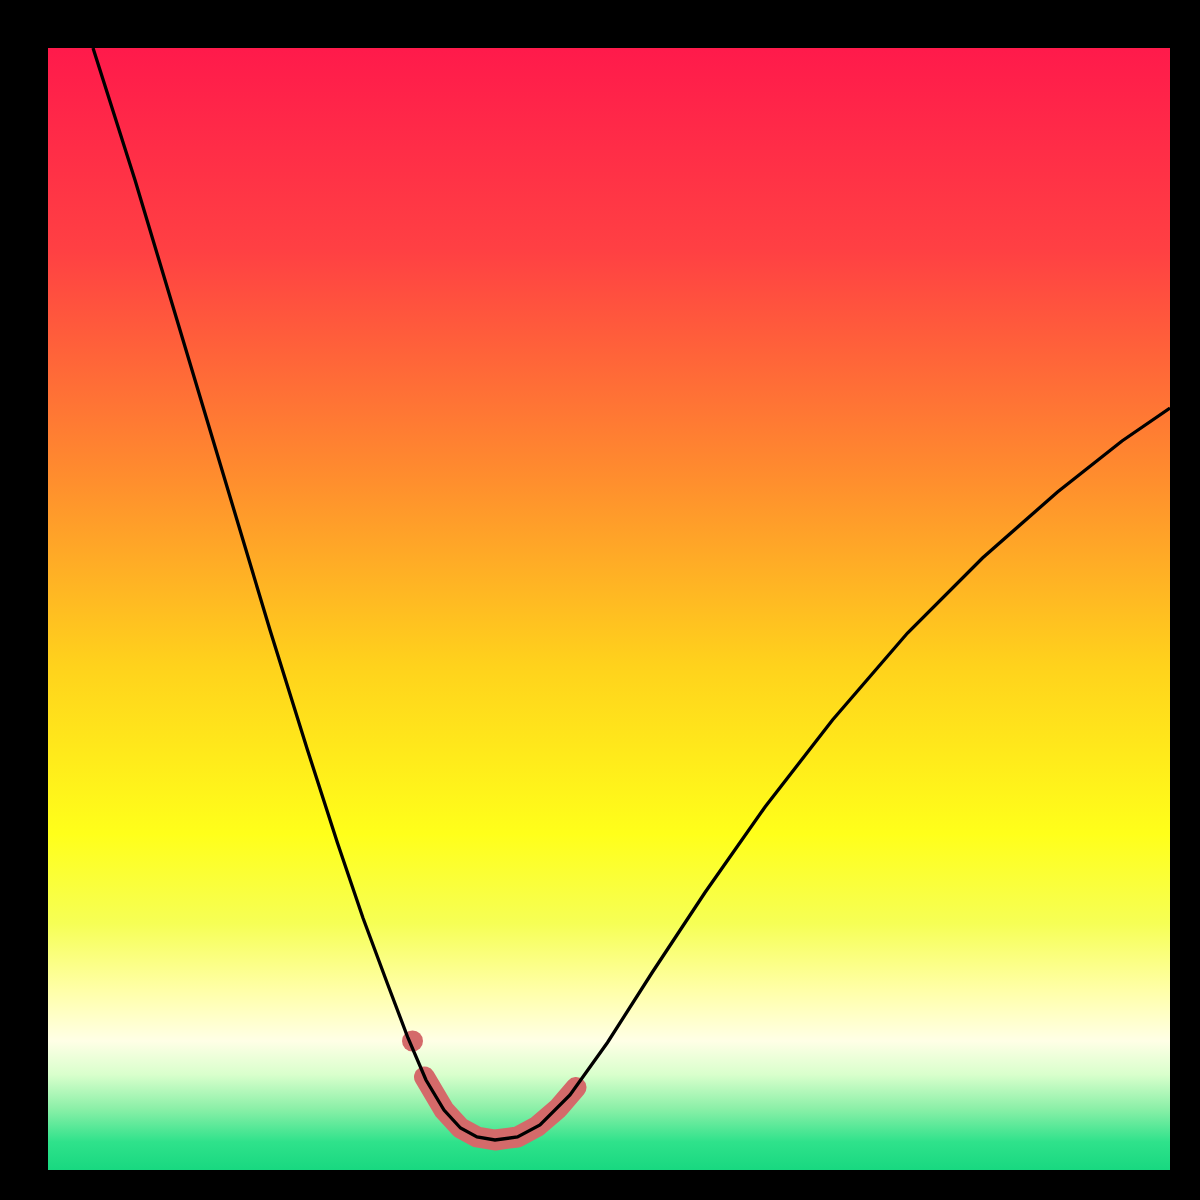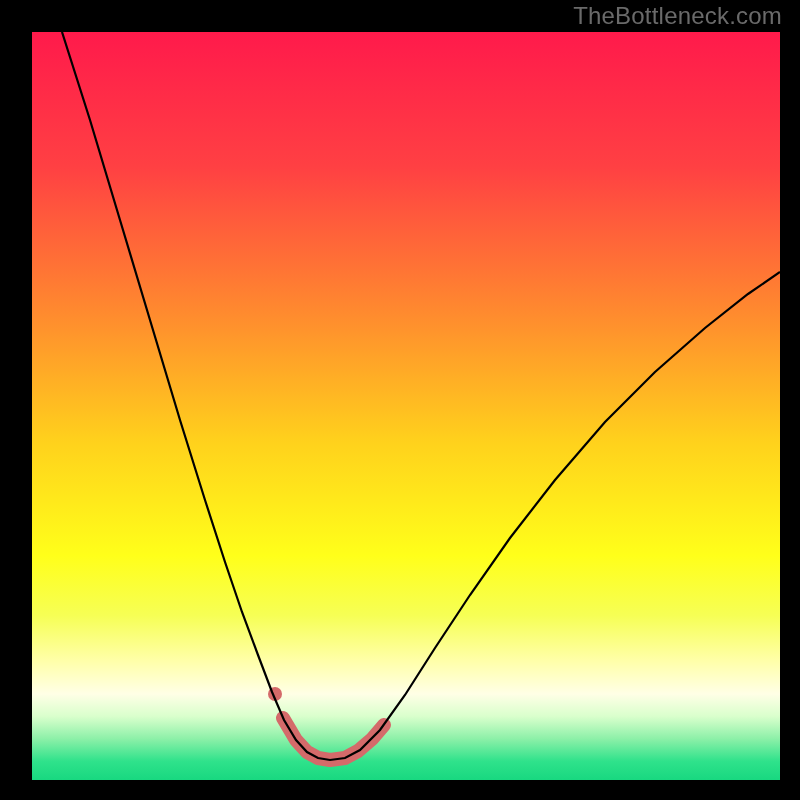--- a/index.html
+++ b/index.html
@@ -32,21 +32,20 @@
   svg {
     position: absolute;
     top: 0;
     left: 0;
   }
 </style>
 </head>
 <body>
 
 <div class="frame">
-  <div class="watermark">TheBottleneck.com</div>
 
   <svg id="chart-svg" width="800" height="800" viewBox="0 0 800 800">
     <defs>
       <linearGradient id="bg-grad" x1="0" y1="0" x2="0" y2="1">
           <stop offset="0%" stop-color="#ff1a4b"></stop>
           <stop offset="18%" stop-color="#ff4043"></stop>
           <stop offset="38%" stop-color="#ff8c2e"></stop>
           <stop offset="55.00000000000001%" stop-color="#ffd21c"></stop>
           <stop offset="70%" stop-color="#ffff1a"></stop>
           <stop offset="78%" stop-color="#f6ff55"></stop>

